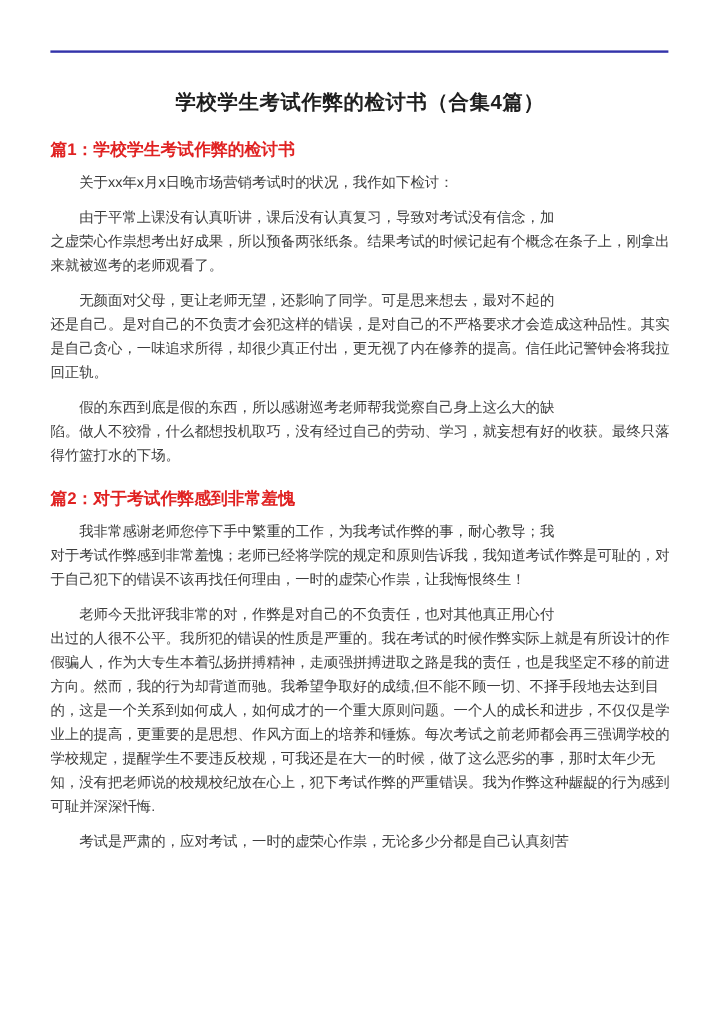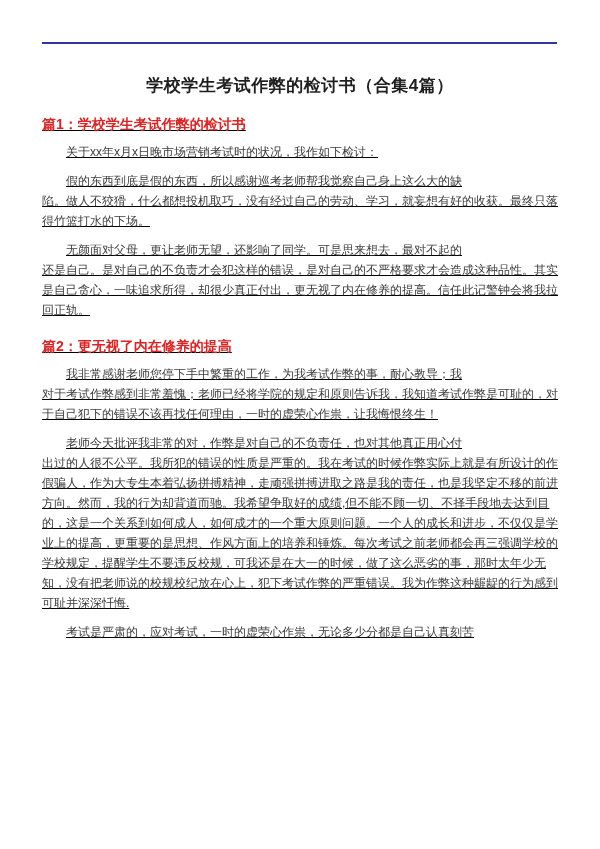--- a/index.html
+++ b/index.html
@@ -51,42 +51,44 @@
   }
   .para{
     margin:4px 0 9px 0;
     font-size:12px;
     line-height:20px;
     color:var(--body-color);
     text-indent:2em;
     white-space:pre-line;
     word-break:break-all;
   }
-  section{display:block;text-decoration:underline;}
+  section{display:block;}
 </style>
 </head>
 <body>
 
 <div class="page">
   <div class="rule top"></div>
 
   <div class="content">
     <h1 class="title">学校学生考试作弊的检讨书（合集4篇）</h1>
 
     <section>
       <h2 class="sec-heading">篇1：学校学生考试作弊的检讨书</h2>
       <p class="para">关于xx年x月x日晚市场营销考试时的状况，我作如下检讨：</p>
+      <p class="para">由于平常上课没有认真听讲，课后没有认真复习，导致对考试没有信念，加
+之虚荣心作祟想考出好成果，所以预备两张纸条。结果考试的时候记起有个概念在条子上，刚拿出来就被巡考的老师观看了。</p>
+      <p class="para">无颜面对父母，更让老师无望，还影响了同学。可是思来想去，最对不起的
+还是自己。是对自己的不负责才会犯这样的错误，是对自己的不严格要求才会造成这种品性。其实是自己贪心，一味追求所得，却很少真正付出，更无视了内在修养的提高。信任此记警钟会将我拉回正轨。</p>
       <p class="para">假的东西到底是假的东西，所以感谢巡考老师帮我觉察自己身上这么大的缺
 陷。做人不狡猾，什么都想投机取巧，没有经过自己的劳动、学习，就妄想有好的收获。最终只落得竹篮打水的下场。</p>
-      <p class="para">无颜面对父母，更让老师无望，还影响了同学。可是思来想去，最对不起的
-还是自己。是对自己的不负责才会犯这样的错误，是对自己的不严格要求才会造成这种品性。其实是自己贪心，一味追求所得，却很少真正付出，更无视了内在修养的提高。信任此记警钟会将我拉回正轨。</p>
     </section>
 
     <section>
-      <h2 class="sec-heading">篇2：更无视了内在修养的提高</h2>
+      <h2 class="sec-heading">篇2：对于考试作弊感到非常羞愧</h2>
       <p class="para">我非常感谢老师您停下手中繁重的工作，为我考试作弊的事，耐心教导；我
 对于考试作弊感到非常羞愧；老师已经将学院的规定和原则告诉我，我知道考试作弊是可耻的，对于自己犯下的错误不该再找任何理由，一时的虚荣心作祟，让我悔恨终生！</p>
       <p class="para">老师今天批评我非常的对，作弊是对自己的不负责任，也对其他真正用心付
 出过的人很不公平。我所犯的错误的性质是严重的。我在考试的时候作弊实际上就是有所设计的作假骗人，作为大专生本着弘扬拼搏精神，走顽强拼搏进取之路是我的责任，也是我坚定不移的前进方向。然而，我的行为却背道而驰。我希望争取好的成绩,但不能不顾一切、不择手段地去达到目的，这是一个关系到如何成人，如何成才的一个重大原则问题。一个人的成长和进步，不仅仅是学业上的提高，更重要的是思想、作风方面上的培养和锤炼。每次考试之前老师都会再三强调学校的学校规定，提醒学生不要违反校规，可我还是在大一的时候，做了这么恶劣的事，那时太年少无知，没有把老师说的校规校纪放在心上，犯下考试作弊的严重错误。我为作弊这种龌龊的行为感到可耻并深深忏悔.</p>
       <p class="para">考试是严肃的，应对考试，一时的虚荣心作祟，无论多少分都是自己认真刻苦</p>
     </section>
   </div>
 
   <div class="rule bottom"></div>
 </div>

